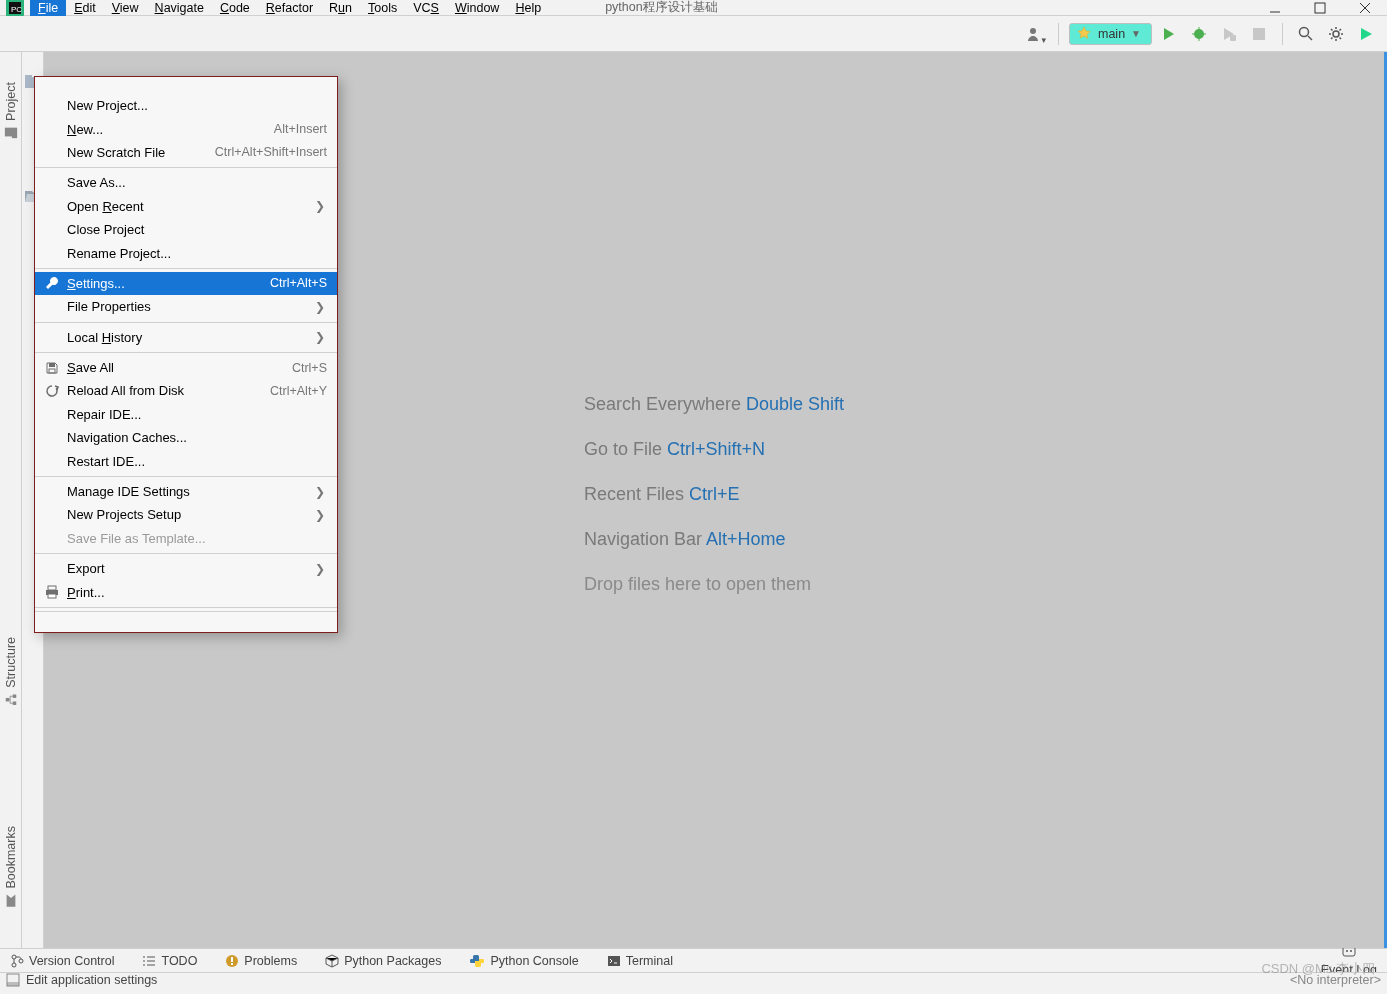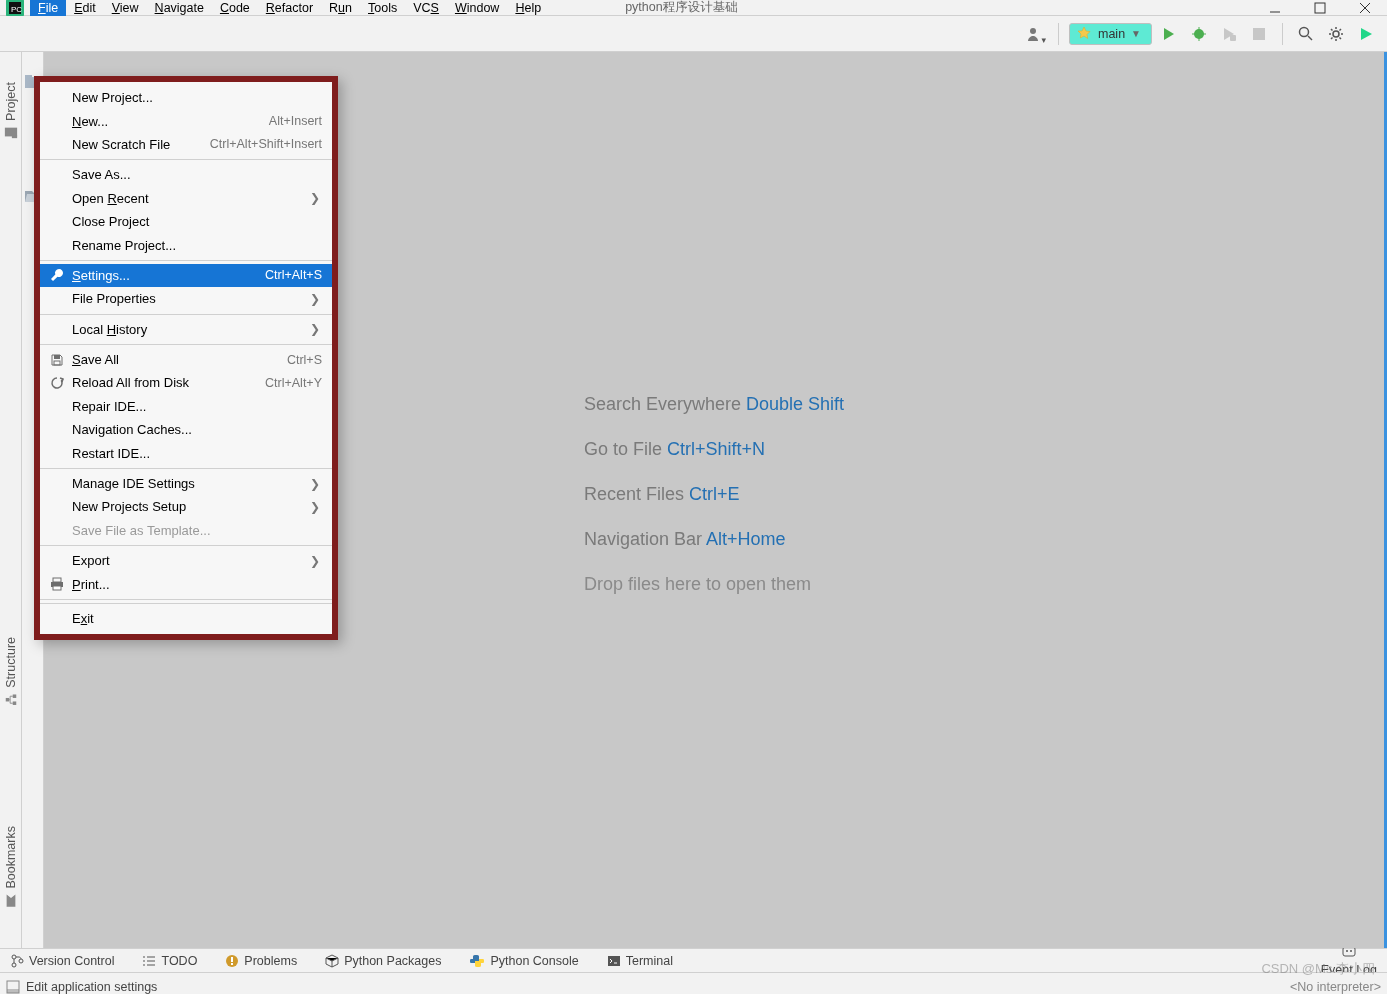--- a/index.html
+++ b/index.html
@@ -4,21 +4,21 @@
 <style>
 * { box-sizing:border-box; margin:0; padding:0; font-family:"Segoe UI",Arial,sans-serif; }
 html,body { width:1387px; height:994px; overflow:hidden; background:#fff; }
 .root { width:1387px; height:994px; display:flex; flex-direction:column; background:#c8c8c8; }
 
 .menubar { height:16px; background:#f2f2f2; display:flex; align-items:center; font-size:12.5px; color:#000; border-bottom:1px solid #d0d0d0; }
 .pc-icon { width:30px; height:24px; display:flex; align-items:center; justify-content:center; }
 .mb-item { padding:0 8px; line-height:24px; cursor:default; }
 .mb-item.active { background:#1675d5; color:#fff; }
 .mb-item .ul { text-decoration:underline; }
-.doc-title { margin-left:76px; color:#666; font-size:12.5px; }
+.doc-title { margin-left:56px; color:#666; font-size:12.5px; }
 .win-controls { margin-left:auto; display:flex; }
 .wc { width:45px; height:24px; display:flex; align-items:center; justify-content:center; color:#333; font-size:12px; }
 
 .toolbar { height:36px; background:#f2f2f2; border-bottom:1px solid #d0d0d0; display:flex; align-items:center; padding:0 8px; }
 .tb-left { flex:1; }
 .tb-right { display:flex; align-items:center; gap:4px; }
 .tb-ic { width:26px; height:26px; display:flex; align-items:center; justify-content:center; color:#555; position:relative; }
 .run-config { display:flex; align-items:center; gap:6px; padding:2px 10px 2px 6px; border:1px solid #bfbfbf; border-radius:3px; background:#5eead4; font-size:12.5px; color:#333; }
 
 .body-row { flex:1; display:flex; position:relative; }
@@ -33,26 +33,26 @@
 .welcome { position:absolute; left:50%; top:330px; transform:translateX(-50%); text-align:left; color:#7a7a7a; font-size:18px; line-height:2.5; }
 .welcome .kbd { color:#2470b3; }
 .welcome .drop { color:#8a8a8a; }
 
 .right-edge { width:3px; background:#3a92e0; }
 
 .bottom-bar { height:24px; background:#f2f2f2; border-top:1px solid #d0d0d0; display:flex; align-items:center; font-size:12.5px; color:#444; padding:0 10px; }
 .bb-item { display:flex; align-items:flex-end; gap:5px; margin-right:28px; }
 .bb-right { margin-left:auto; display:flex; align-items:center; gap:5px;flex-direction:column;}
 
-.status-bar { height:22px; background:#f2f2f2; border-top:1px solid #d0d0d0; display:flex; align-items:flex-end; font-size:12.5px; color:#444; padding:0 6px; }
+.status-bar { height:22px; background:#f2f2f2; border-top:1px solid #d0d0d0; display:flex; align-items:flex-start; font-size:12.5px; color:#444; padding:0 6px; }
 .sb-left { display:flex; align-items:center; gap:6px; }
 .sb-right { margin-left:auto; color:#888; }
 
 
-.dropdown { position:absolute; left:34px; top:24px; width:304px; background:#f7f7f7; border:6px solid #7f1d1d; box-shadow:4px 4px 12px rgba(0,0,0,0.25); z-index:100; padding:4px 0;}
+.dropdown { position:absolute; left:34px; top:24px; width:304px; background:#f7f7f7; border:1px solid #7f1d1d; box-shadow:4px 4px 12px rgba(0,0,0,0.25); z-index:100; padding:17px 0;}
 .dd-item { display:flex; align-items:center; height:23.4px; padding:0 10px 0 8px; font-size:13px; color:#000; }
 .dd-item.disabled { color:#9a9a9a; }
 .dd-item.selected { background:#1675d5; color:#fff; }
 .dd-icon { width:18px; display:flex; align-items:center; justify-content:center; margin-right:6px; flex-shrink:0;}
 .dd-label { flex:1; }
 .dd-label .ul { text-decoration:underline; }
 .dd-short { color:#777; font-size:12.5px; }
 .dd-item.selected .dd-short{ color:#fff; }
 .dd-sub { color:#777; font-size:12px; padding-right:2px;}
 .dd-sep { height:1px; background:#d0d0d0; margin:3px 0; }
@@ -344,24 +344,20 @@
             <svg width="14" height="14">
               <rect x="3" y="1" width="8" height="4" fill="none" stroke="#6e6e6e"></rect>
               <rect x="1" y="5" width="12" height="5" fill="#6e6e6e"></rect>
               <rect x="3" y="9" width="8" height="4" fill="#fff" stroke="#6e6e6e"></rect>
             </svg>
           </span>
           <span class="dd-label"><span class="ul">P</span>rint...</span>
         </div>
         <div class="dd-sep"></div>
         <div class="dd-sep"></div>
-        <div class="dd-item">
-          <span class="dd-icon"></span>
-          <span class="dd-label">E<span class="ul">x</span>it</span>
-        </div>
       </div>
   </div>
 
   <div class="bottom-bar">
     <div class="bb-item">
         <svg width="14" height="14">
           <circle cx="4" cy="3" r="2" fill="none" stroke="#555"></circle>
           <circle cx="4" cy="11" r="2" fill="none" stroke="#555"></circle>
           <circle cx="11" cy="7" r="2" fill="none" stroke="#555"></circle>
           <path d="M4 5v4M6 3h3c1 0 2 1 2 2" fill="none" stroke="#555"></path>

